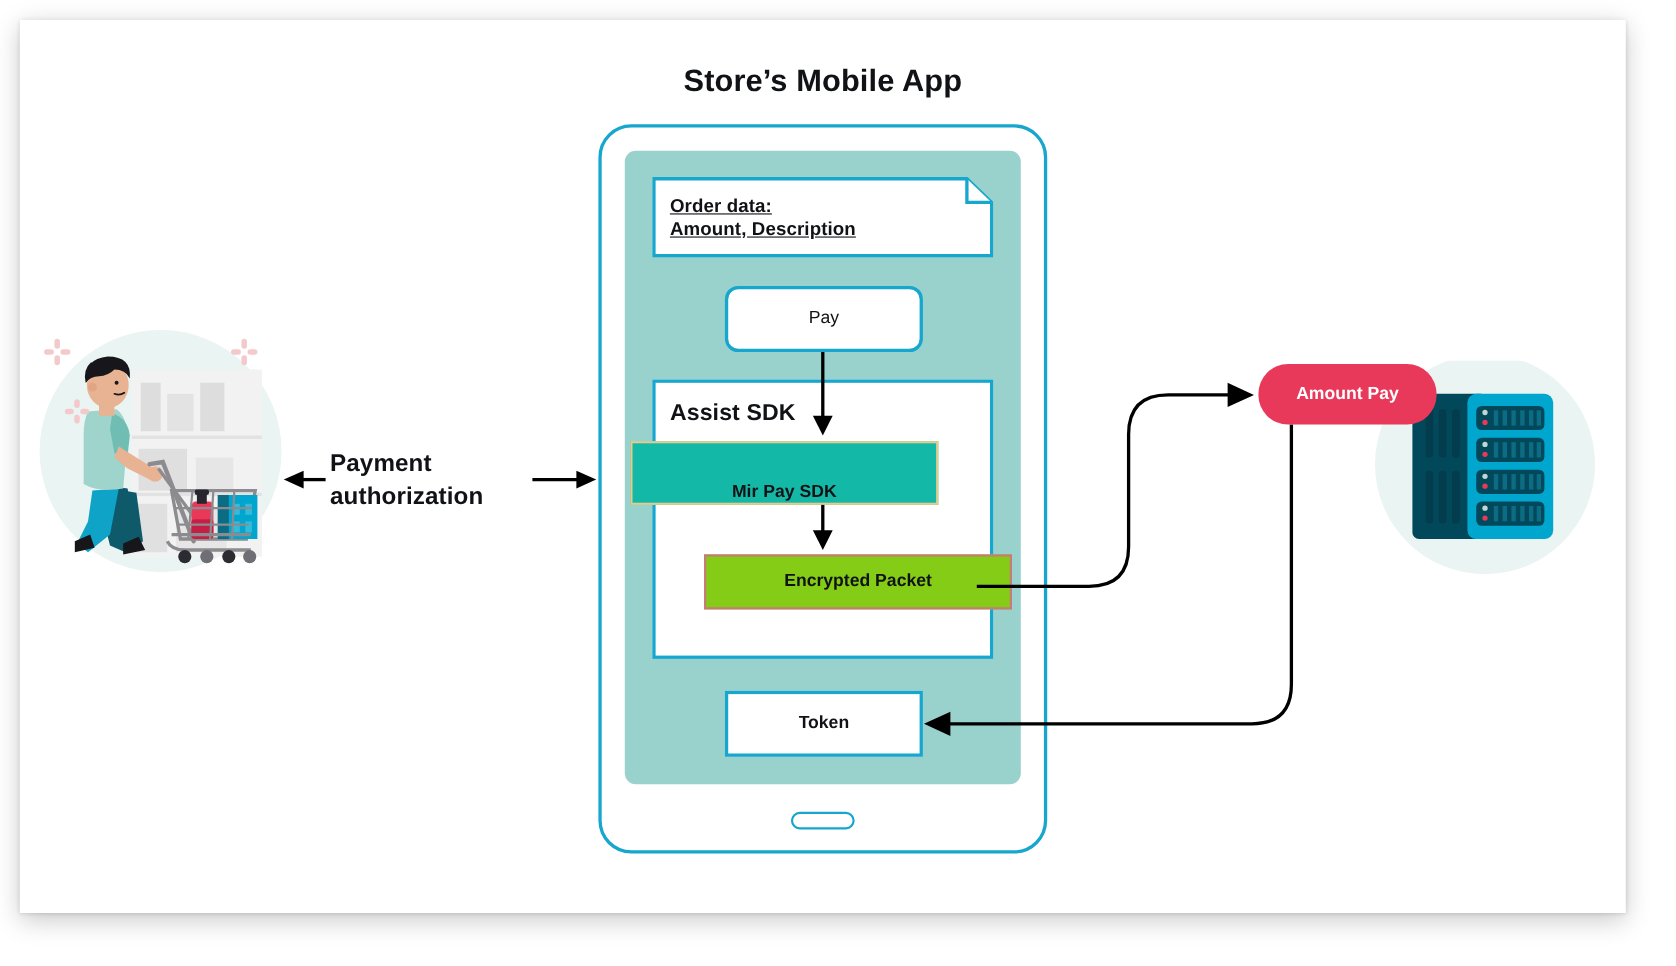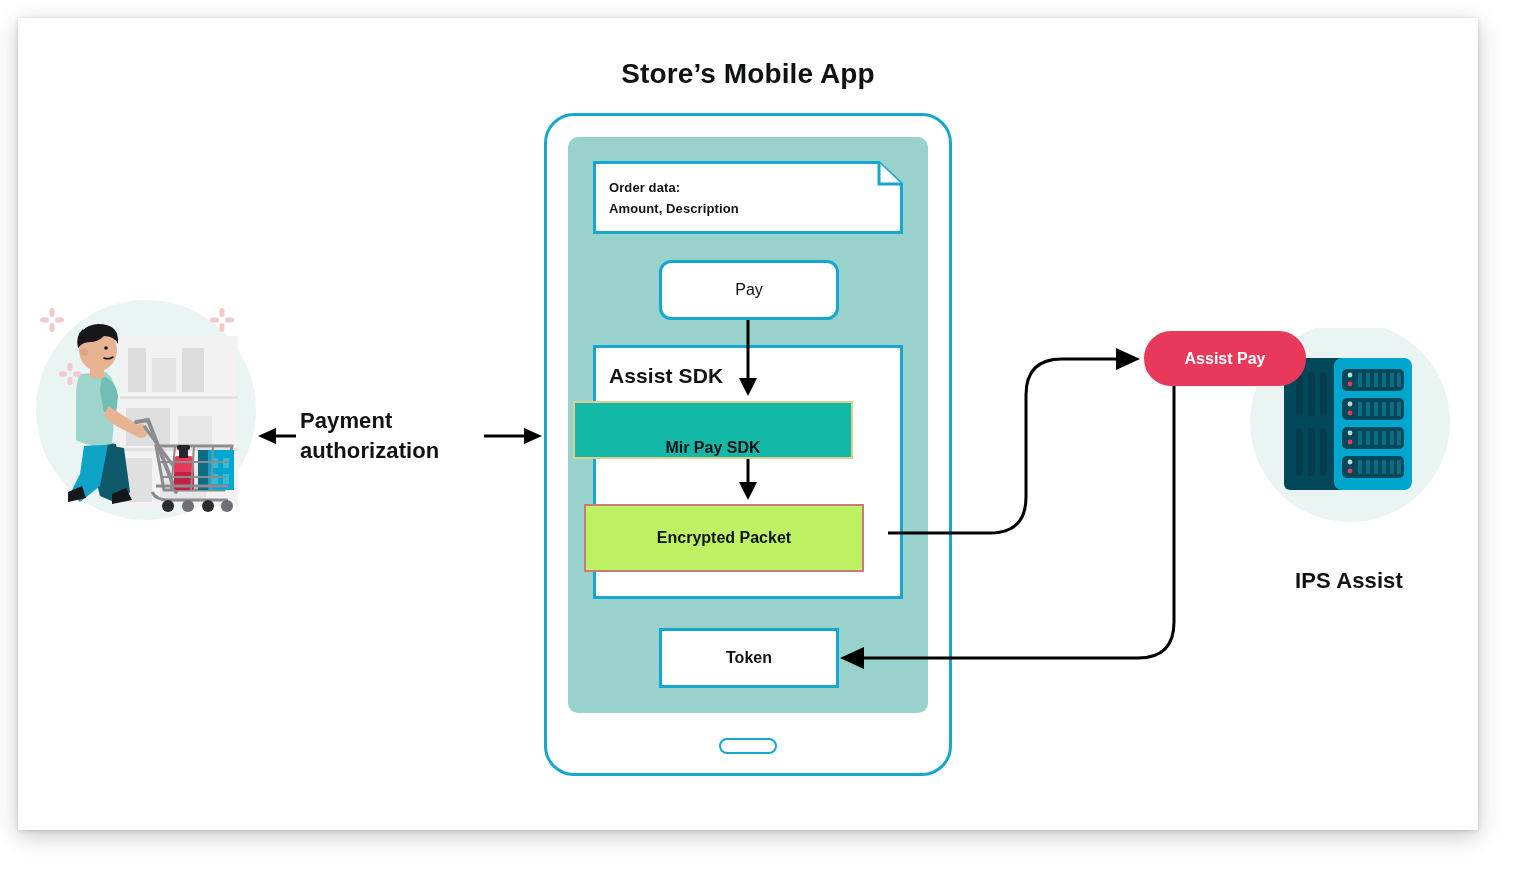--- a/index.html
+++ b/index.html
@@ -79,22 +79,23 @@
   #order-doc {
     position: absolute;
     left: 593px; top: 161px;
     width: 310px; height: 73px;
   }
   #order-doc svg { display: block; }
   #order-doc-text {
     position: absolute;
     left: 609px; top: 177px;
     width: 280px;
-    font-size: 13px;
+    font-size: 17px;
     line-height: 21px;
+    text-decoration: underline;
   }
   
   #pay-button {
     position: absolute;
     left: 659px; top: 260px;
     width: 180px; height: 60px;
     background: #ffffff;
     border: 3px solid #16A6CE;
     border-radius: 12px;
     box-sizing: border-box;
@@ -119,23 +120,23 @@
     left: 573px; top: 401px;
     width: 280px; height: 58px;
     background: #14b8a6;
     border: 2px solid #E0CD92;
     box-sizing: border-box;
     display: flex; align-items: flex-end; justify-content: center;
     font-size: 16px; font-weight: bold; color: #111215;
   }
   #encrypted-packet {
     position: absolute;
-    left: 584px; top: 504px;
-    width: 280px; height: 68px;
-    background: #bef264;
+    left: 640px; top: 504px;
+    width: 280px; height: 50px;
+    background: #84cc16;
     border: 2px solid #C97B7B;
     box-sizing: border-box;
     display: flex; align-items: center; justify-content: center;
     font-size: 16px; font-weight: bold; color: #111215;
   }
   
   #result-box {
     position: absolute;
     left: 659px; top: 628px;
     width: 180px; height: 60px;
@@ -430,19 +431,18 @@
           <rect x="126" y="132" width="4" height="14"></rect>
           <rect x="134" y="132" width="4" height="14"></rect>
           <rect x="142" y="132" width="4" height="14"></rect>
           <rect x="150" y="132" width="4" height="14"></rect>
           <rect x="157" y="132" width="4" height="14"></rect>
         </g>
       </g>
     </svg>
   </div>
 
-  <div class="lbl" id="ips-title">IPS Assist</div>
 
   <div id="token-pay">
-    <span>Assist Pay</span>
+    <span>Amount Pay</span>
   </div>
 
 </div>
 
 </body></html>

